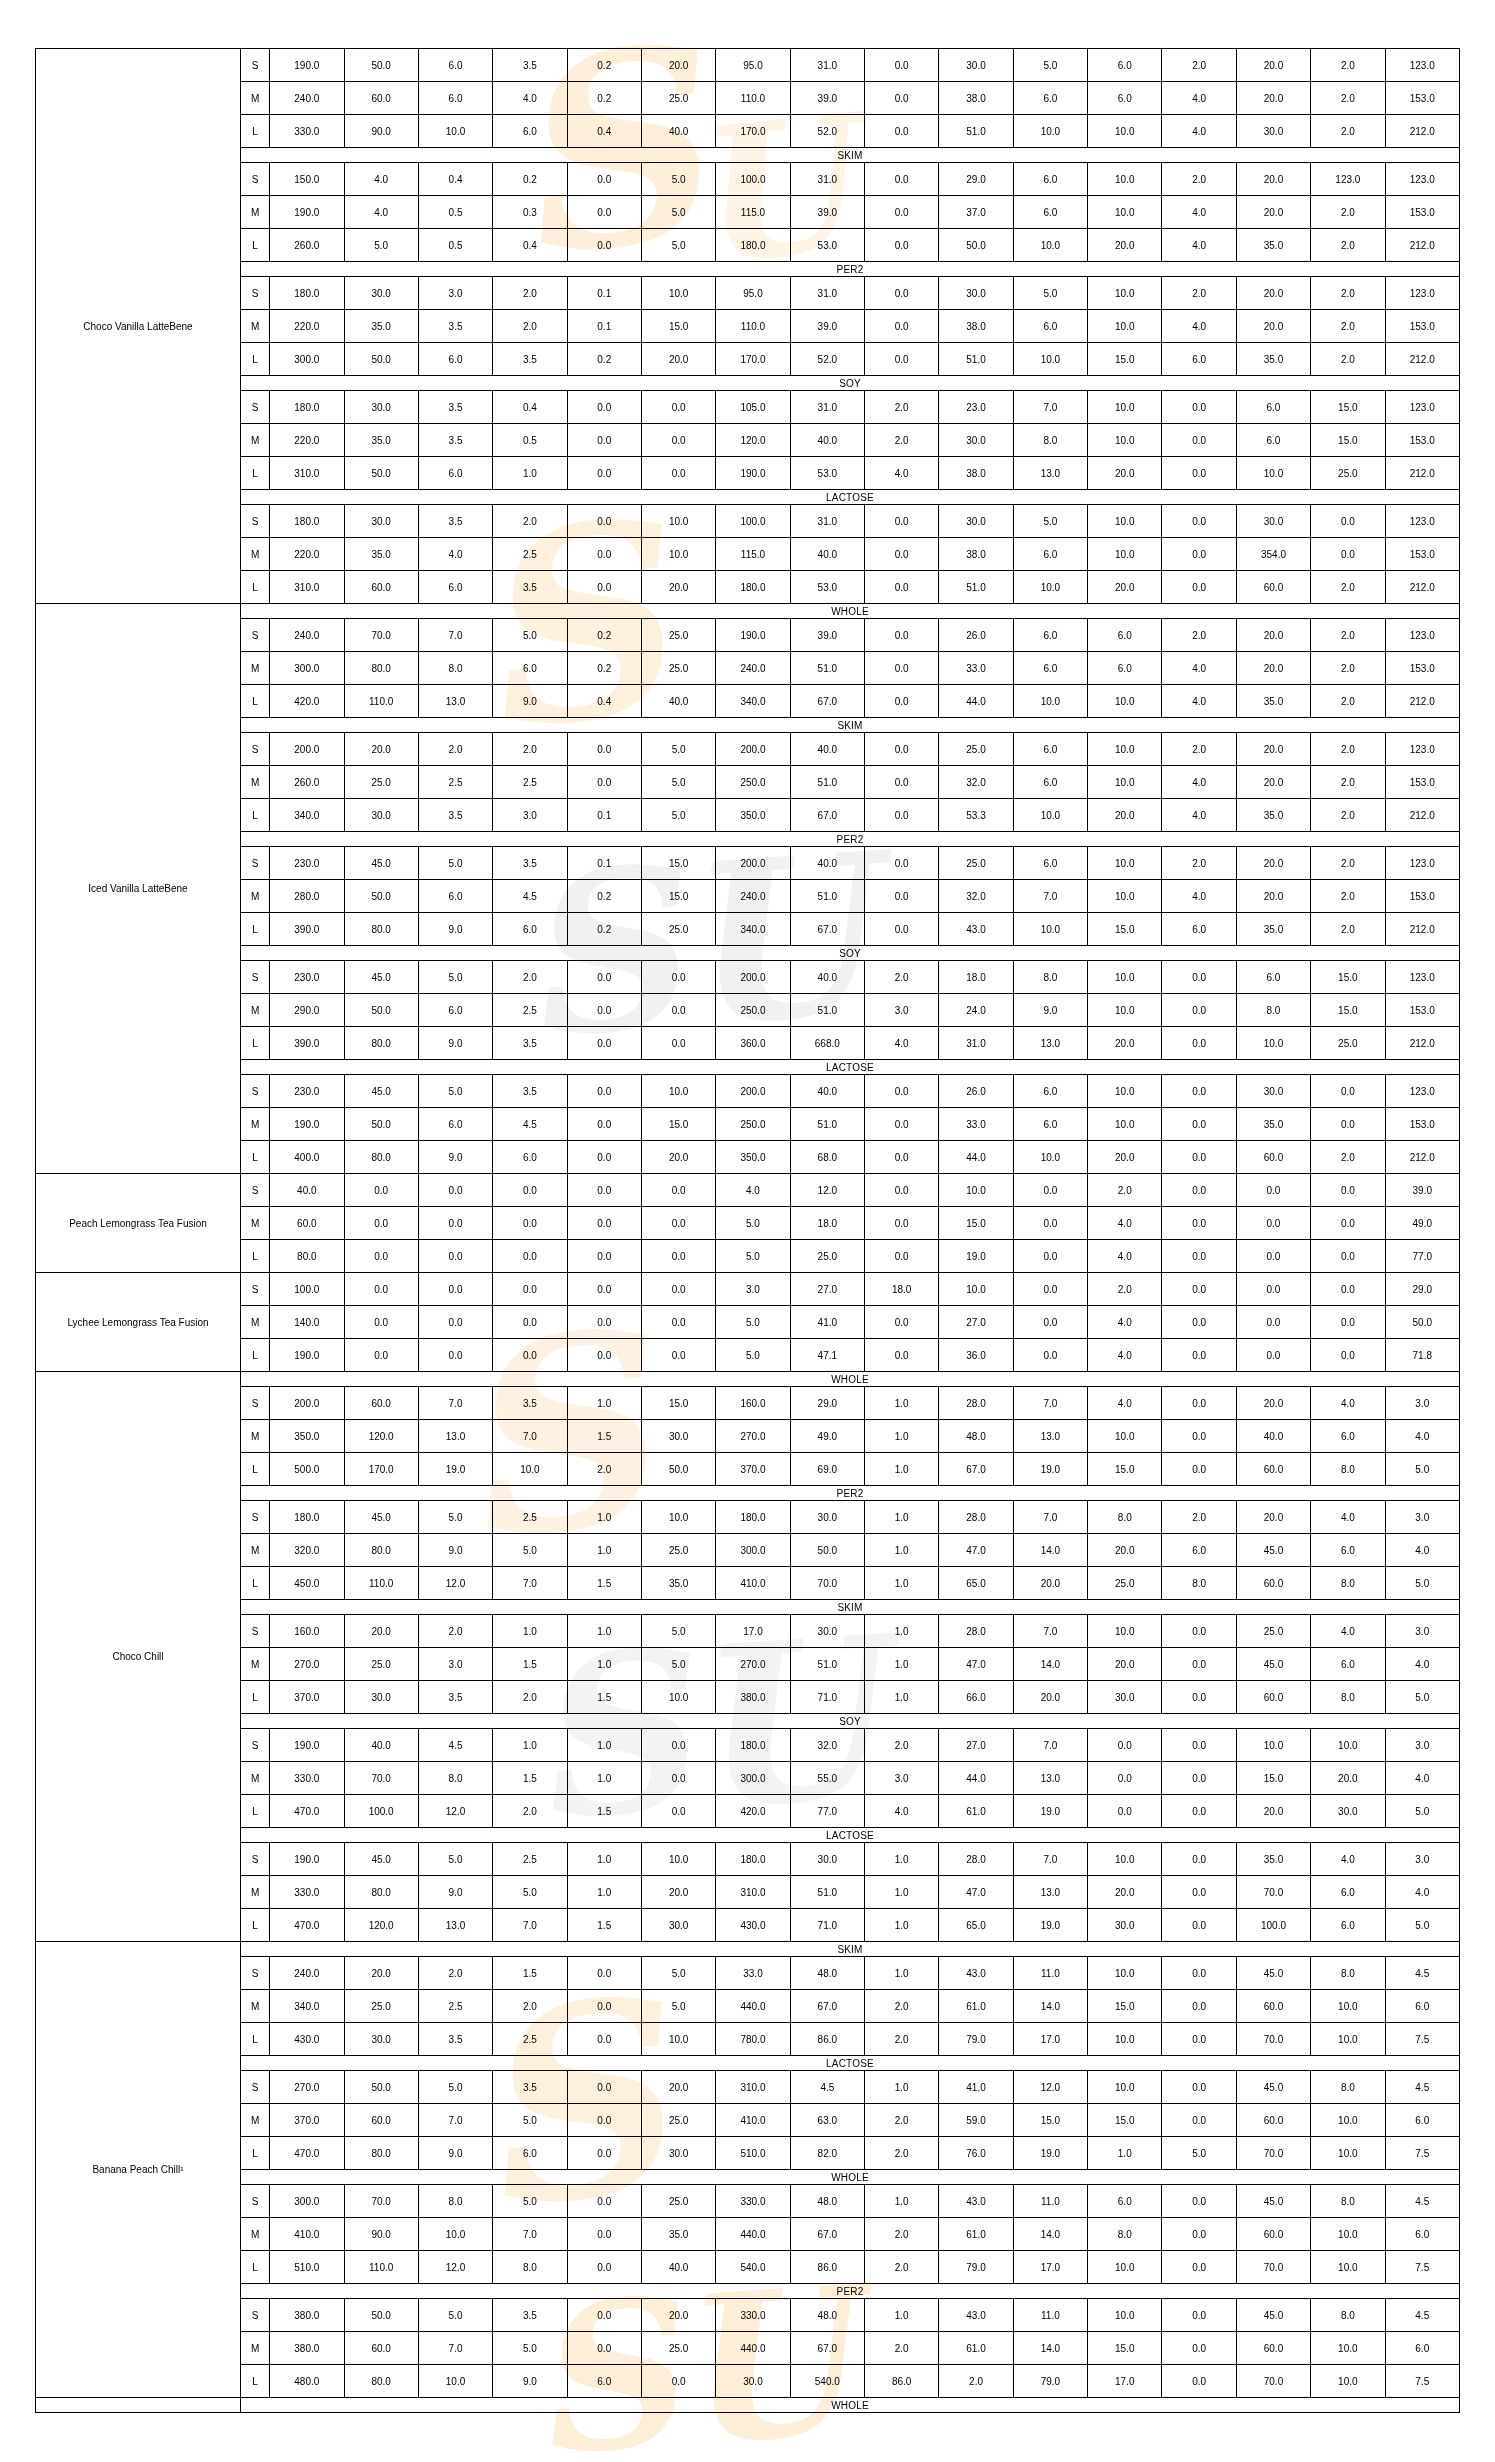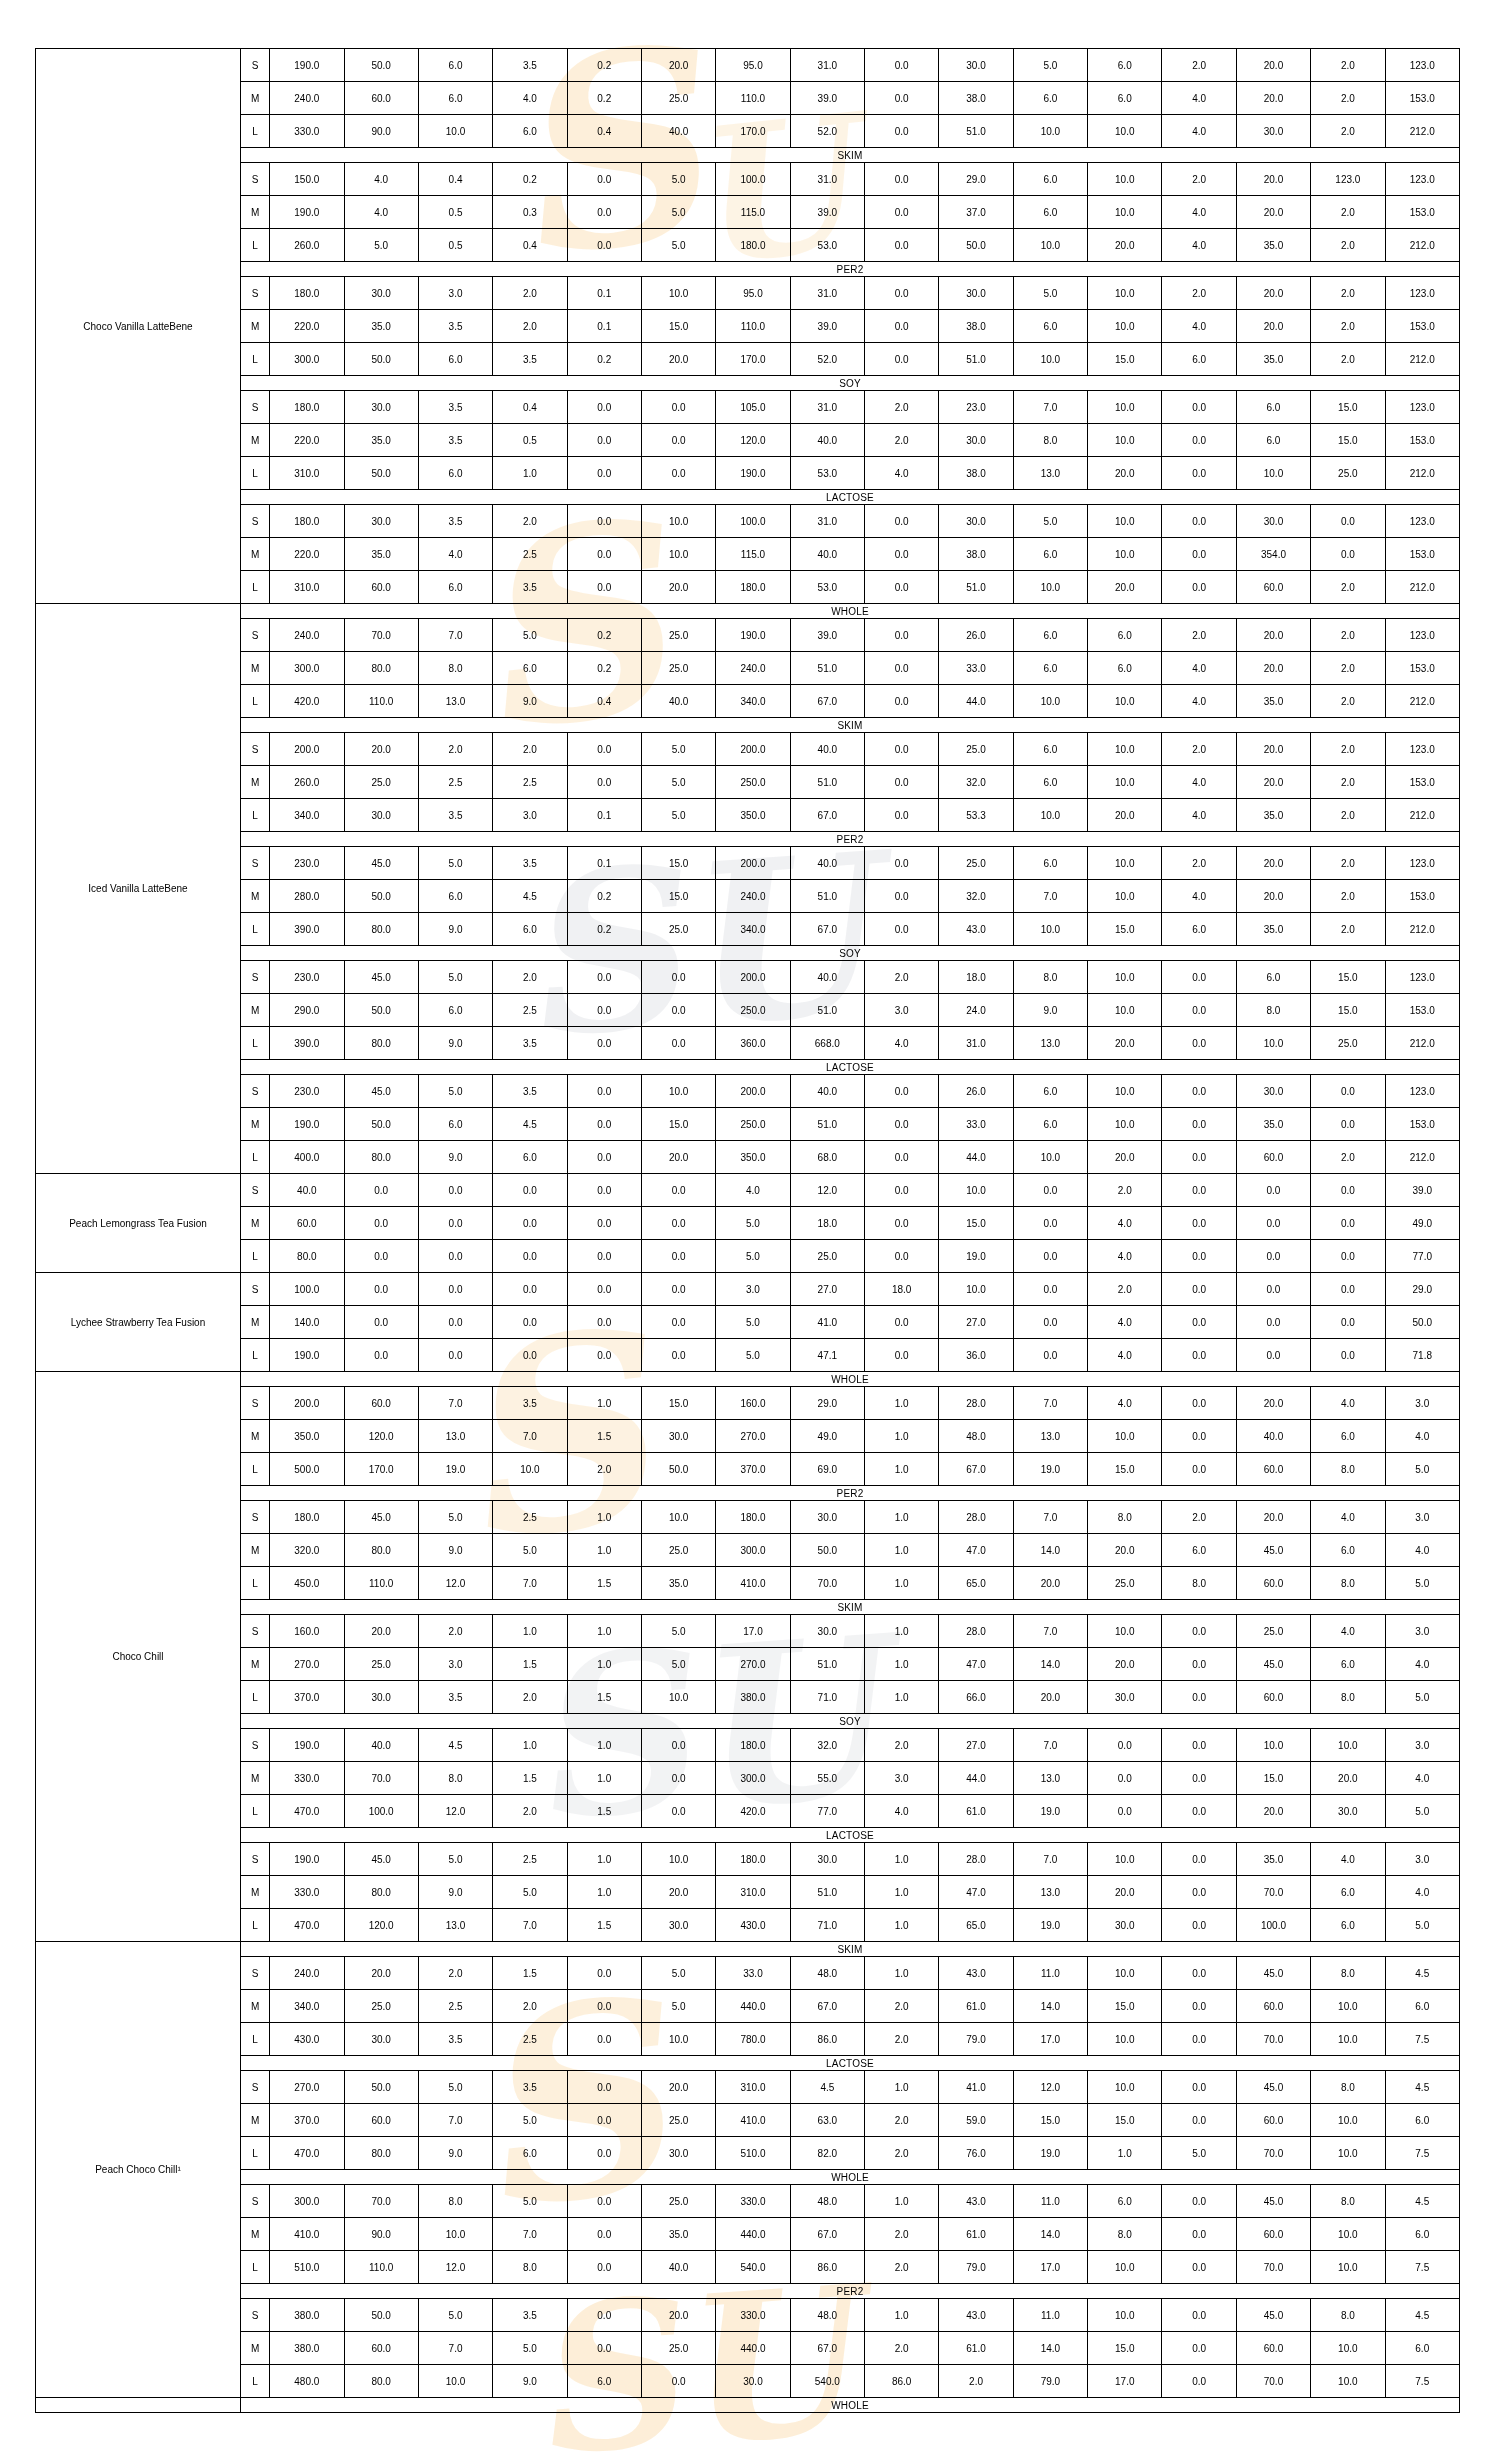--- a/index.html
+++ b/index.html
@@ -752,21 +752,21 @@
           <td class="val">0.0</td>
           <td class="val">19.0</td>
           <td class="val">0.0</td>
           <td class="val">4.0</td>
           <td class="val">0.0</td>
           <td class="val">0.0</td>
           <td class="val">0.0</td>
           <td class="val">77.0</td>
         </tr>
         <tr class="data-row section-start">
-          <td class="name" rowspan="3">Lychee Strawberry Tea Fusion</td>
+          <td class="name" rowspan="3">Lychee Lemongrass Tea Fusion</td>
           <td class="size">S</td>
           <td class="val">100.0</td>
           <td class="val">0.0</td>
           <td class="val">0.0</td>
           <td class="val">0.0</td>
           <td class="val">0.0</td>
           <td class="val">0.0</td>
           <td class="val">3.0</td>
           <td class="val">27.0</td>
           <td class="val">18.0</td>
@@ -1111,21 +1111,21 @@
           <td class="val">1.0</td>
           <td class="val">65.0</td>
           <td class="val">19.0</td>
           <td class="val">30.0</td>
           <td class="val">0.0</td>
           <td class="val">100.0</td>
           <td class="val">6.0</td>
           <td class="val">5.0</td>
         </tr>
         <tr class="sep-row section-start">
-          <td class="name" rowspan="16">Peach Choco Chill¹</td>
+          <td class="name" rowspan="16">Banana Peach Chill¹</td>
           <td class="sep" colspan="17">SKIM</td>
         </tr>
         <tr class="data-row">
           <td class="size">S</td>
           <td class="val">240.0</td>
           <td class="val">20.0</td>
           <td class="val">2.0</td>
           <td class="val">1.5</td>
           <td class="val">0.0</td>
           <td class="val">5.0</td>

